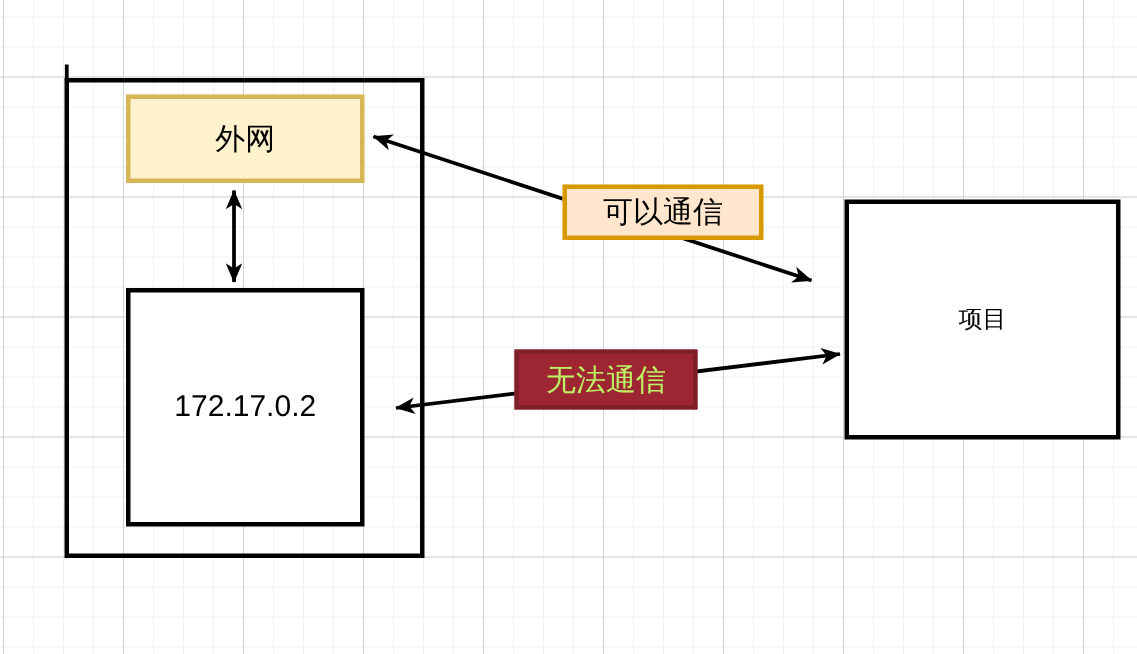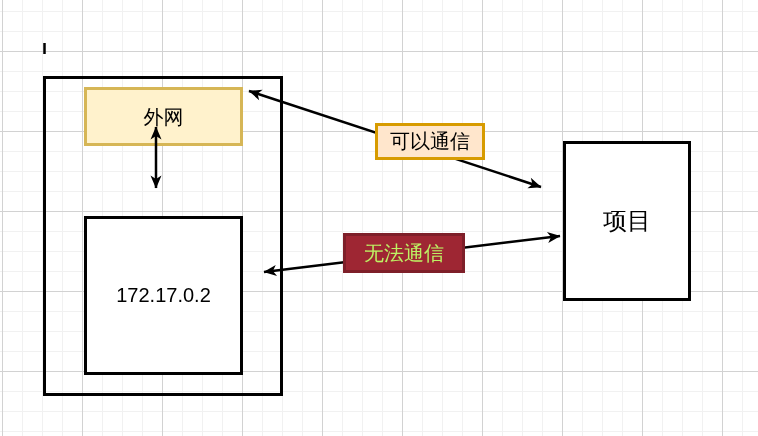--- a/index.html
+++ b/index.html
@@ -23,21 +23,20 @@
     background-position: 2px 0px, 0px 51px, 2px 11px, 2px 11px;
   }
   .node {
     position: absolute;
     box-sizing: border-box;
     display: flex;
     flex-direction: column;
     align-items: center;
     justify-content: center;
     text-align: center;
-    margin-top: 24px;
   }
   .host-box {
     left: 43px; top: 52px; width: 240px; height: 320px;
     border: 3px solid #000;
     background: transparent;
     z-index: 1;
   }
   .gateway-box {
     left: 84px; top: 63px; width: 159px; height: 59px;
     background: #fff2cc;
@@ -48,45 +47,45 @@
   }
   .docker-box {
     left: 84px; top: 192px; width: 159px; height: 159px;
     background: #ffffff;
     border: 3px solid #000;
     font-size: 20px;
     line-height: 29px;
     z-index: 2;
   }
   .project-box {
-    left: 563px; top: 117px; width: 128px; height: 160px;
+    left: 563px; top: 133px; width: 184px; height: 160px;
     background: #ffffff;
     border: 3px solid #000;
-    font-size: 24px;
+    font-size: 16px;
     z-index: 2;
   }
   .edges-layer {
     position: absolute;
     left: 0; top: 0;
     width: 758px; height: 436px;
     z-index: 3;
     pointer-events: none;
   }
   .edge-label {
     position: absolute;
     box-sizing: border-box;
     display: flex;
     align-items: center;
     justify-content: center;
     font-size: 20px;
     z-index: 4;
     white-space: nowrap;
   }
   .edge-label.ok {
-    left: 375px; top: 123px; width: 110px; height: 37px;
+    left: 375px; top: 123px; width: 134px; height: 37px;
     background: #ffe6cc;
     border: 3px solid #d79b00;
     color: #000000;
   }
   .edge-label.fail {
     left: 343px; top: 233px; width: 122px; height: 40px;
     background: #9e2633;
     border: 3px solid #7e1f29;
     color: #bef264;
   }

